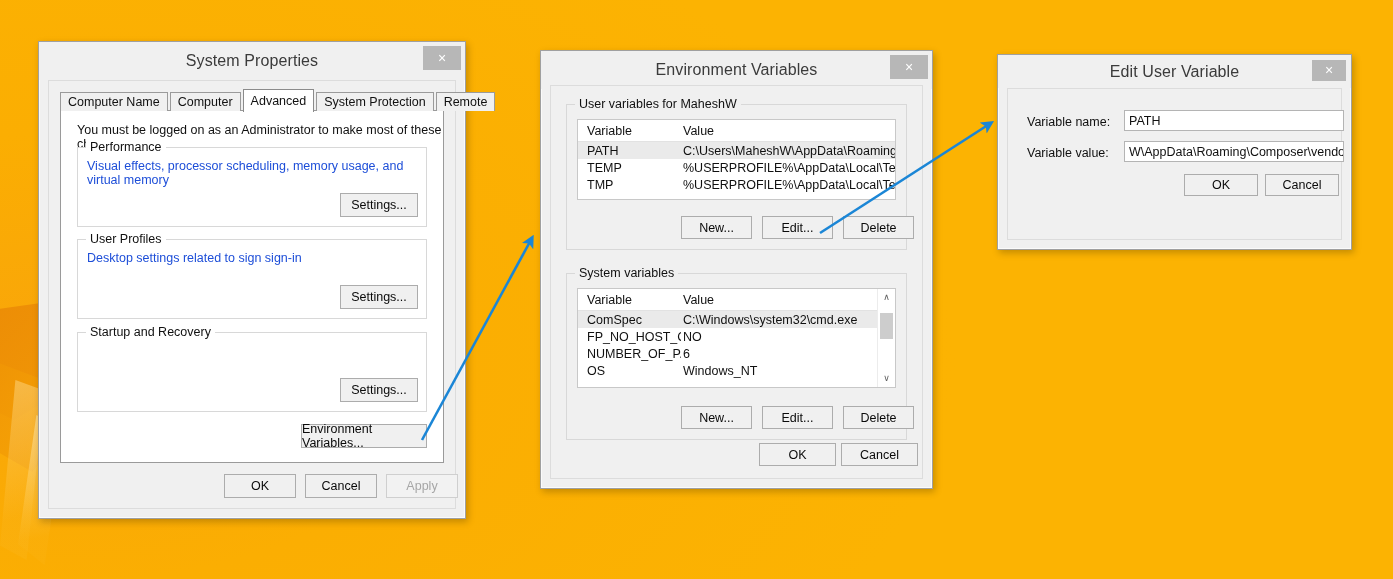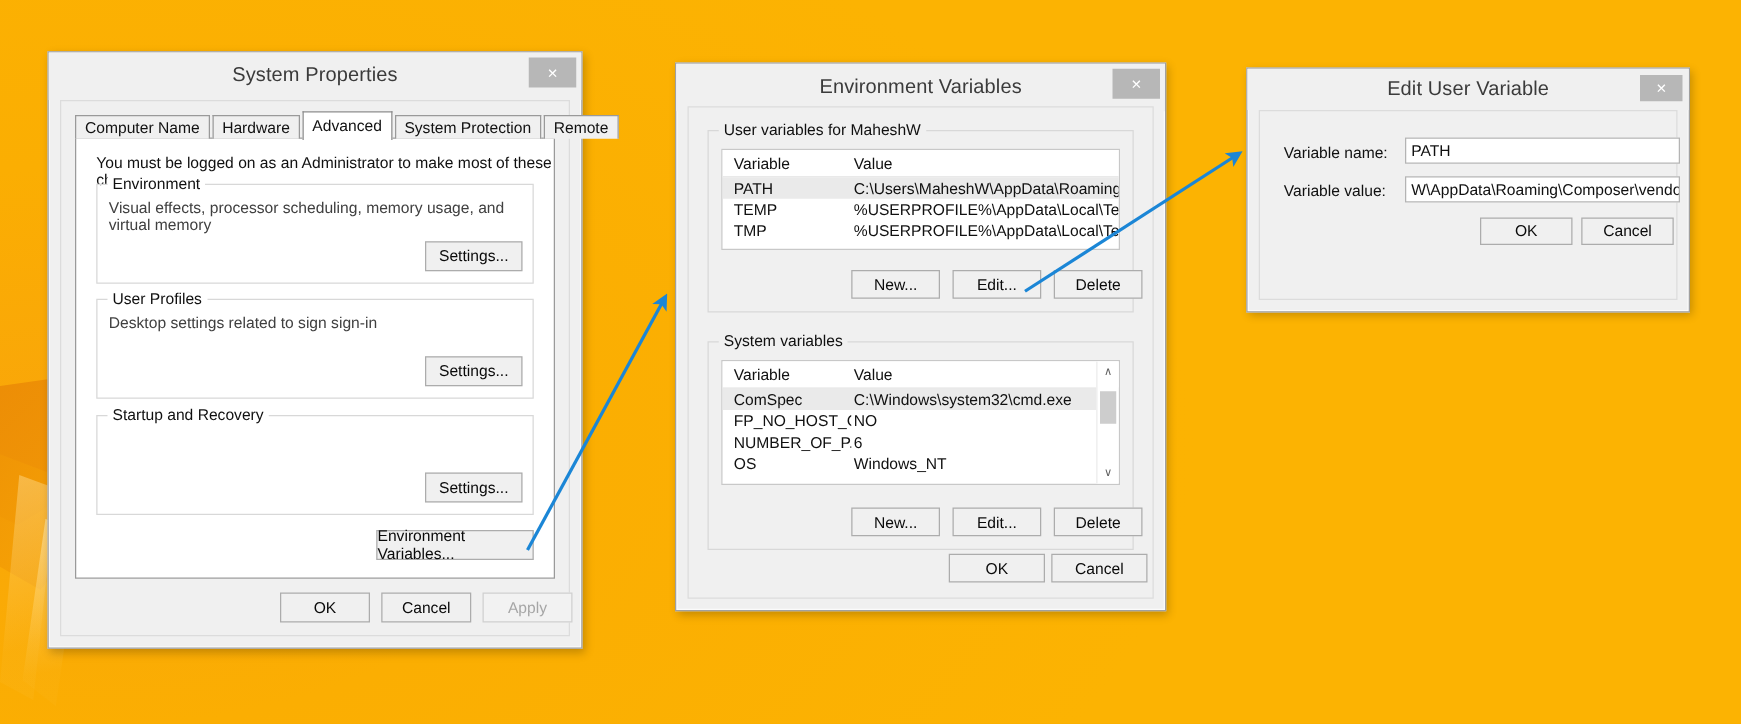--- a/index.html
+++ b/index.html
@@ -168,21 +168,21 @@
     padding: 0 4px;
     font-size: 12.5px;
     color: #101010;
     white-space: nowrap;
   }
   .gb-desc {
     position: absolute;
     left: 9px;
     top: 11px;
     font-size: 12.5px;
-    color: #404040;
+    color: #1d4ed8;
   }
 
   
   .btn {
     position: absolute;
     background: #f0f0f0;
     border: 1px solid #acacac;
     font-size: 12.5px;
     color: #0a0a0a;
     text-align: left;
@@ -321,32 +321,32 @@
 
   <div class="titlebar">
     <span class="title-text">System Properties</span>
     <div class="close-btn">×</div>
   </div>
 
   <div class="dialog-body" style="top:38px;">
 
     <div class="tabstrip">
       <div class="tab">Computer Name</div>
-      <div class="tab">Hardware</div>
+      <div class="tab">Computer</div>
       <div class="tab active">Advanced</div>
       <div class="tab">System Protection</div>
       <div class="tab">Remote</div>
     </div>
 
     <div class="tabpage">
 
       <div class="page-note">You must be logged on as an Administrator to make most of these changes.</div>
 
       <div class="groupbox" style="left:16px; top:36px; right:16px; height:80px;">
-        <span class="gb-title">Environment</span>
+        <span class="gb-title">Performance</span>
         <span class="gb-desc">Visual effects, processor scheduling, memory usage, and virtual memory</span>
         <div class="btn" style="right:8px; bottom:9px; width:78px; height:24px;">Settings...</div>
       </div>
 
       <div class="groupbox" style="left:16px; top:128px; right:16px; height:80px;">
         <span class="gb-title">User Profiles</span>
         <span class="gb-desc">Desktop settings related to sign sign-in</span>
         <div class="btn" style="right:8px; bottom:9px; width:78px; height:24px;">Settings...</div>
       </div>
 

